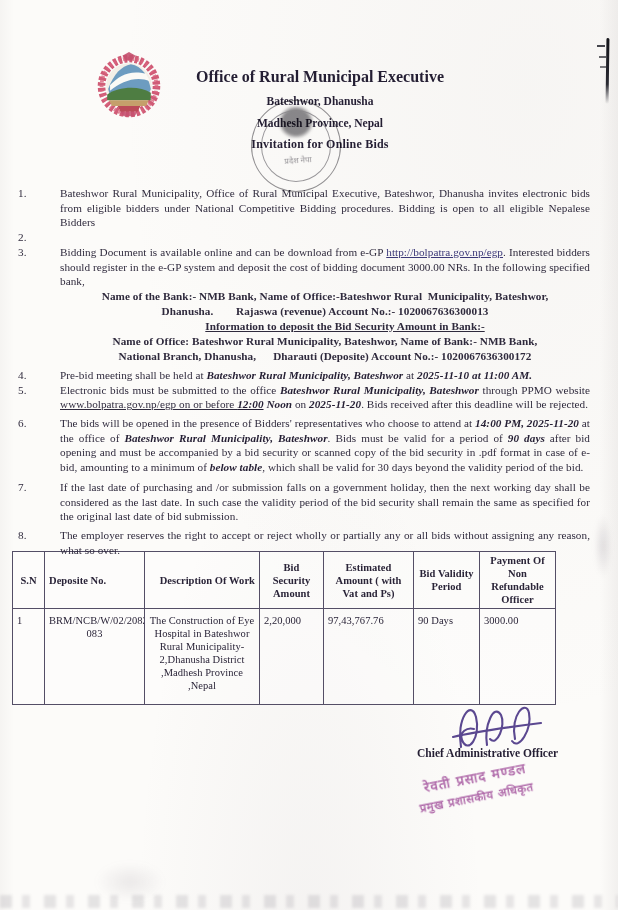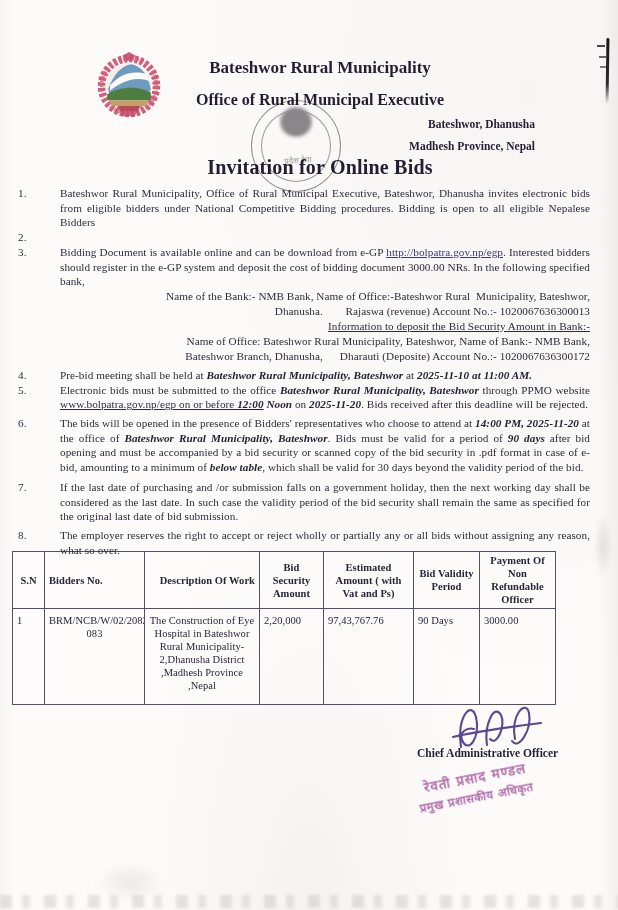--- a/index.html
+++ b/index.html
@@ -13,43 +13,43 @@
       linear-gradient(270deg, rgba(120,110,110,.08) 0, transparent 18px),
       #fcfbf9;
     font-family:"Liberation Serif","DejaVu Serif",serif;
     color:#2f2a3d;
   }
   
   .emblem{position:absolute;left:91px;top:51px;width:76px;height:72px;}
   .hdr{position:absolute;left:105px;top:55px;width:430px;text-align:center;color:#241e33;}
   .org-name{font-size:17px;font-weight:bold;margin-top:3px;line-height:20px;}
   .office-name{font-size:16px;font-weight:bold;margin-top:12px;line-height:19px;}
-  .addr{font-size:11.5px;font-weight:bold;margin-top:9px;line-height:13px;text-align:right;}
+  .addr{font-size:11.5px;font-weight:bold;margin-top:9px;line-height:13px;}
   .addr2{}
-  .doc-title{font-size:20px;font-weight:bold;margin-top:2px;line-height:24px;letter-spacing:.2px;}
+  .doc-title{font-size:12px;font-weight:bold;margin-top:2px;line-height:24px;letter-spacing:.2px;}
   .pub-date{font-size:13px;font-weight:bold;margin-top:2px;line-height:15px;}
   
   .wm{position:absolute;left:249px;top:96px;width:96px;height:100px;opacity:.55;mix-blend-mode:multiply;pointer-events:none;z-index:5;}
   .wm .ring{position:absolute;left:2px;top:4px;width:88px;height:90px;border:1.6px solid #3c3a40;border-radius:50%;filter:blur(.4px);}
   .wm .ring2{position:absolute;left:12px;top:14px;width:68px;height:70px;border:1px solid #4a4850;border-radius:50%;filter:blur(.5px);}
   .wm .blob{position:absolute;left:30px;top:10px;width:34px;height:32px;background:radial-gradient(ellipse,#2b2930 0 55%,transparent 75%);filter:blur(1.2px);}
   .wm .arc-txt{position:absolute;left:10px;top:58px;width:78px;text-align:center;font-size:8px;color:#3a3742;filter:blur(.6px);transform:rotate(-4deg);}
   
   .doc-body{position:absolute;left:18px;top:186px;width:572px;font-size:11.2px;line-height:14.7px;letter-spacing:.05px;z-index:2;}
   .item{display:flex;}
   .mt4{margin-top:4px;} .mt5{margin-top:5px;}
   .num{flex:0 0 42px;width:42px;}
   .content{flex:1;text-align:justify;}
   .line{text-align:justify;}
   .just-last{text-align-last:justify;}
   .bi{font-weight:bold;font-style:italic;color:#241e33;}
   .u{text-decoration:underline;}
   .biu{font-weight:bold;font-style:italic;text-decoration:underline;color:#241e33;}
   .lnk{text-decoration:underline;color:#3b3878;}
-  .bank-line{white-space:pre-wrap;text-align:right;line-height:15px;}
+  .bank-line{white-space:pre-wrap;text-align:center;line-height:15px;font-weight:bold;}
   .ul-line{text-decoration:underline;margin-left:40px;}
   
   table.bids{border-collapse:collapse;table-layout:fixed;width:543px;margin-left:-6px;margin-top:-6px;font-size:10.5px;line-height:13px;color:#2a2438;background:rgba(255,255,255,.3);}
   table.bids th,table.bids td{border:1.2px solid #544e66;padding:2px 4px;overflow:hidden;}
   table.bids th{font-weight:bold;text-align:center;vertical-align:middle;height:48px;}
   table.bids td{height:88px;vertical-align:top;padding-top:5px;}
   td.c{text-align:center;} td.l{text-align:left;padding-left:7px;}
   
   .sig-squiggle{position:absolute;left:447px;top:693px;width:100px;height:72px;z-index:6;}
   .sig-title{position:absolute;left:417px;top:747px;font-size:11.5px;font-weight:bold;color:#241e33;z-index:6;}
@@ -80,21 +80,20 @@
       <path d="M18 40 C24 24 32 16 42 14 C54 16 60 26 63 40 L60 48 L20 48 Z" fill="#6d9cc0"></path>
       <path d="M20 36 C30 26 40 20 58 24 L62 32 C48 26 32 32 20 42 Z" fill="#fbfaf6"></path>
       <path d="M17 46 C28 38 50 36 63 44 L63 52 L17 52 Z" fill="#4e7d42"></path>
       <path d="M19 52 L61 52 L58 58 L22 58 Z" fill="#c59f6b"></path>
       <path d="M28 58 L52 58 L49 64 L31 64 Z" fill="#bb4a58"></path>
       <path d="M31 64 L49 64 L46 69 L34 69 Z" fill="#c4506e" opacity=".85"></path>
     </svg>
   </div>
 
   <div class="hdr">
-    <div class="org-name">Bateshwor Rural Municipality</div>
     <div class="office-name">Office of Rural Municipal Executive</div>
     <div class="addr">Bateshwor, Dhanusha</div>
     <div class="addr addr2">Madhesh Province, Nepal</div>
     <div class="doc-title">Invitation for Online Bids</div>
   </div>
 
   <div class="wm">
     <div class="ring"></div>
     <div class="ring2"></div>
     <div class="blob"></div>
@@ -115,21 +114,21 @@
     </div>
 
     <div class="item">
       <div class="num">3.</div>
       <div class="content">
         <span>Bidding Document is available online and can be download from e-GP </span><span class="lnk">http://bolpatra.gov.np/egp</span><span>. Interested bidders should register in the e-GP system and deposit the cost of bidding document 3000.00 NRs. In the following specified bank,</span>
         <div class="bank-line">Name of the Bank:- NMB Bank, Name of Office:-Bateshwor Rural  Municipality, Bateshwor,</div>
         <div class="bank-line">Dhanusha.        Rajaswa (revenue) Account No.:- 1020067636300013</div>
         <div class="bank-line ul-line">Information to deposit the Bid Security Amount in Bank:-</div>
         <div class="bank-line">Name of Office: Bateshwor Rural Municipality, Bateshwor, Name of Bank:- NMB Bank,</div>
-        <div class="bank-line">Bateshwor Branch, Dhanusha,      Dharauti (Deposite) Account No.:- 1020067636300172</div>
+        <div class="bank-line">National Branch, Dhanusha,      Dharauti (Deposite) Account No.:- 1020067636300172</div>
       </div>
     </div>
 
     <div class="item mt4">
       <div class="num">4.</div>
       <div class="content"><span>Pre-bid meeting shall be held at </span><span class="bi">Bateshwor Rural Municipality, Bateshwor</span><span> at </span><span class="bi">2025-11-10 at 11:00 AM.</span></div>
     </div>
 
     <div class="item">
       <div class="num">5.</div>
@@ -157,21 +156,21 @@
           <col style="width:100px">
           <col style="width:115px">
           <col style="width:64px">
           <col style="width:90px">
           <col style="width:66px">
           <col style="width:76px">
       </colgroup>
       <tbody>
           <tr>
         <th>S.N</th>
-        <th style="text-align:left">Bidders No.</th>
+        <th style="text-align:left">Deposite No.</th>
         <th style="text-align:right">Description Of Work</th>
         <th>Bid Security Amount</th>
         <th>Estimated Amount ( with Vat and Ps)</th>
         <th>Bid Validity Period</th>
         <th>Payment Of Non Refundable Officer</th>
       </tr>
       <tr>
         <td class="l">1</td>
         <td class="c">BRM/NCB/W/02/2082-083</td>
         <td class="c">The Construction of Eye Hospital in  Bateshwor Rural Municipality-2,Dhanusha District ,Madhesh Province ,Nepal</td>

